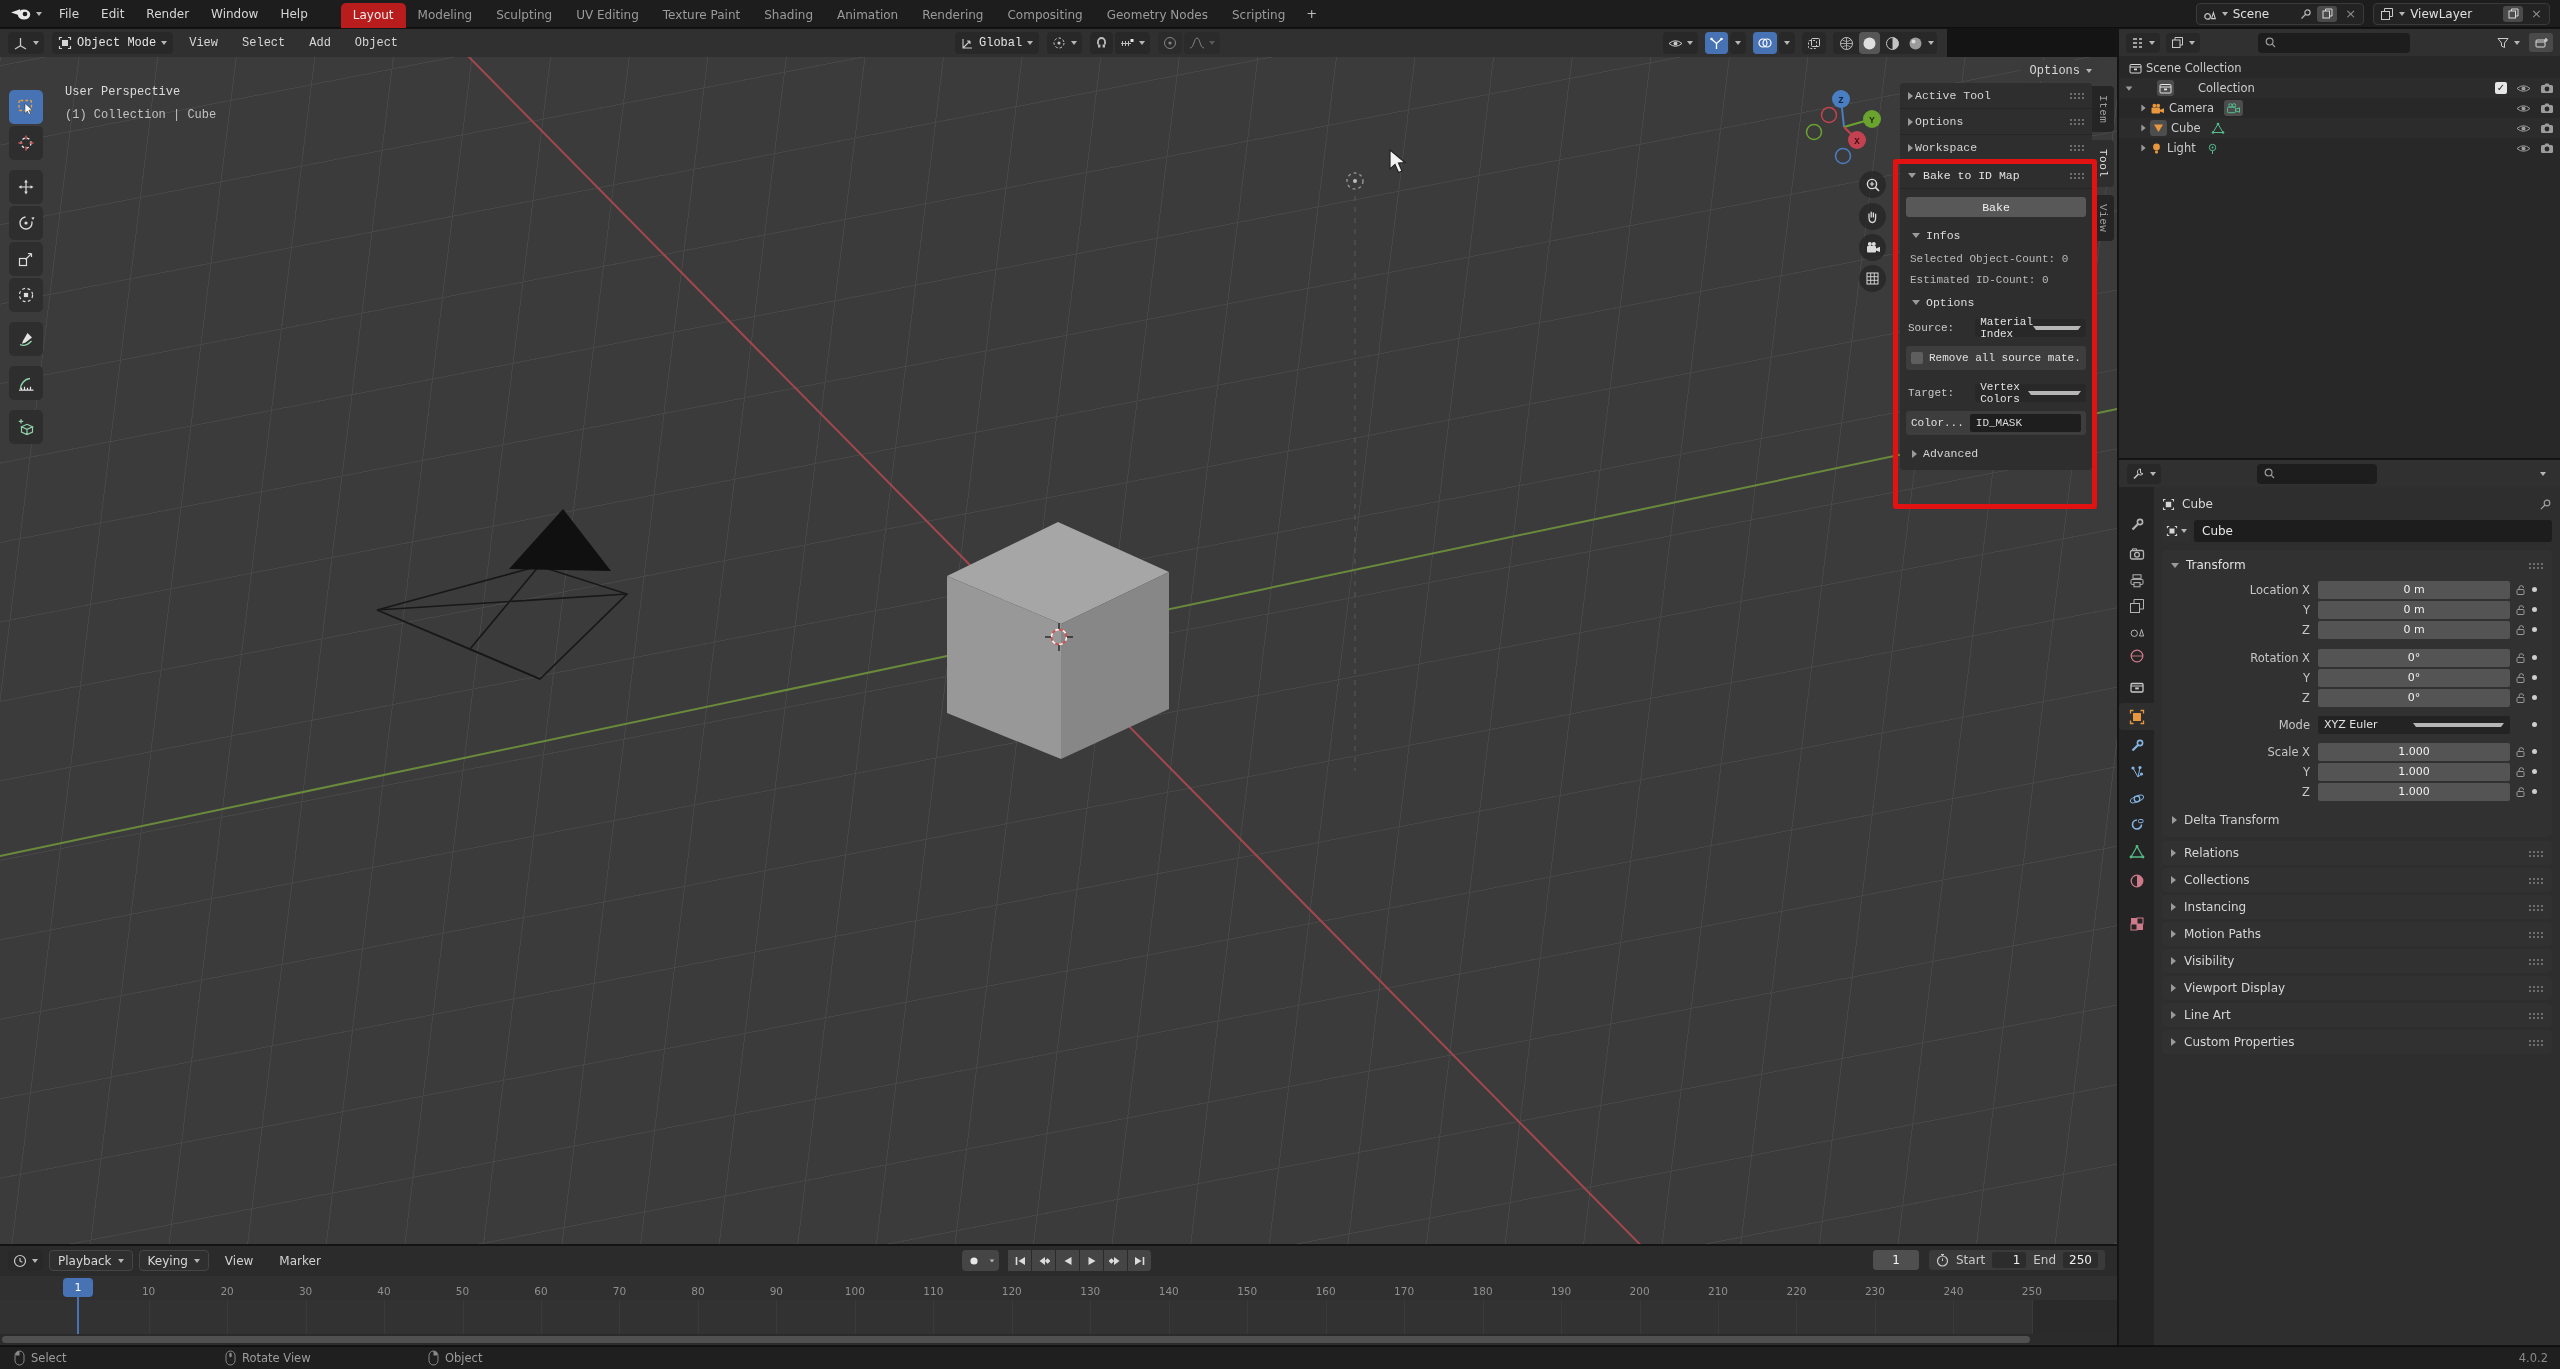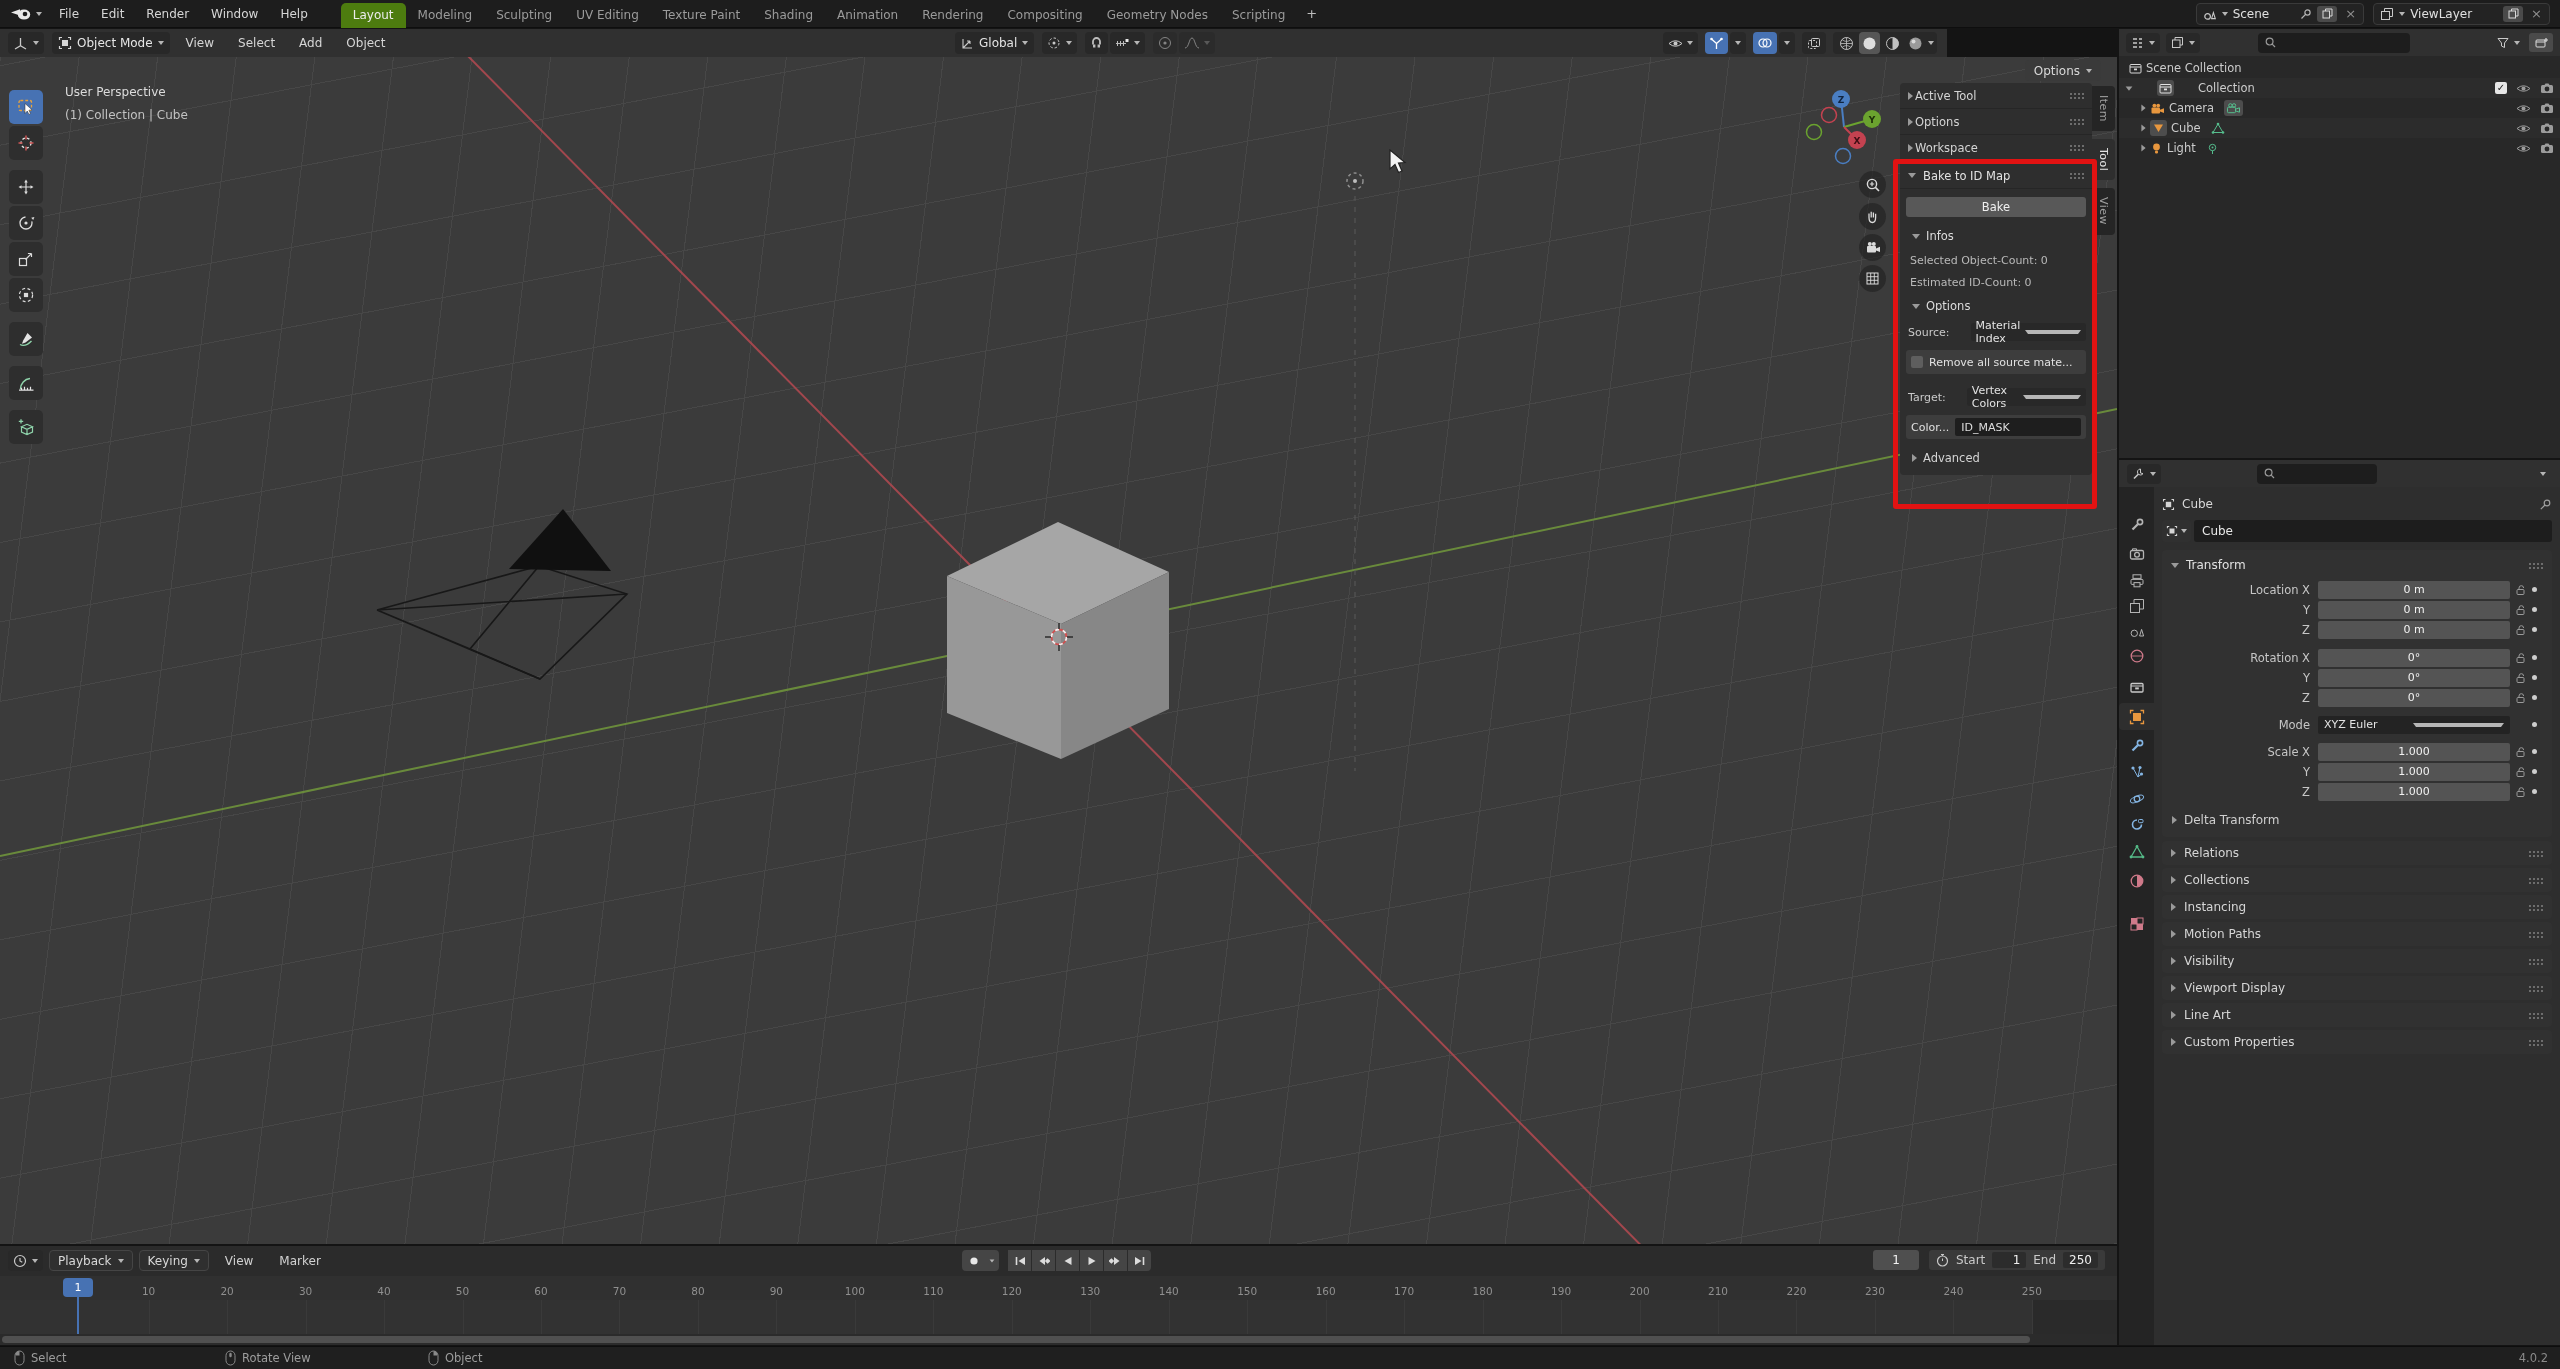--- a/index.html
+++ b/index.html
@@ -15,31 +15,31 @@
   .grip{width:15px;height:7px;background-image:radial-gradient(#787878 1px,transparent 1.3px);background-size:4px 4px;opacity:.85;flex:none;}
   .chip{display:flex;align-items:center;gap:5px;background:#282828;border-radius:4px;padding:0 6px;height:22px;}
   .dot{width:5px;height:5px;border-radius:50%;background:#cdcdcd;flex:none;}
   svg{display:block;flex:none;}
 
   
   #topbar{position:absolute;left:0;top:0;width:2560px;height:28px;background:#1d1d1d;display:flex;align-items:center;padding:0 10px;border-bottom:1px solid #0e0e0e;}
   .menu-item{color:#d6d6d6;padding:0 11px;cursor:default;}
   #ws-tabs{display:flex;align-items:flex-end;margin-left:22px;height:28px;}
   .ws-tab{color:#9b9b9b;padding:5px 12px 6px 12px;border-radius:5px 5px 0 0;white-space:nowrap;}
-  .ws-tab.active{background:#4d7c0f;color:#ececec;}
+  .ws-tab.active{background:#b91c1c;color:#ececec;}
   .ws-plus{color:#bdbdbd;padding:5px 9px;font-size:13px;}
   #topbar-right{margin-left:auto;display:flex;gap:9px;align-items:center;}
   .idblock{display:flex;align-items:center;background:#232323;border:1px solid #3a3a3a;border-radius:4px;height:22px;padding:0 4px 0 6px;gap:5px;}
   .idblock .name{color:#e0e0e0;padding-right:26px;}
   .minichip{background:#4a4a4a;border-radius:3px;width:20px;height:16px;display:flex;align-items:center;justify-content:center;}
   .xclose{color:#8f8f8f;font-size:13px;padding:0 3px;}
 
   
   #left-col{position:absolute;left:0;top:29px;width:2117px;height:1316px;}
-  #viewport{position:absolute;left:0;top:0;width:1947px;height:1215px;background:#ec4899;}
+  #viewport{position:absolute;left:0;top:0;width:1947px;height:1215px;background:#ec4899;font-family:Liberation Mono, monospace;}
   #timeline{position:absolute;left:0;top:1217px;width:2117px;height:99px;background:#2b2b2b;}
   #right-col{position:absolute;left:2119px;top:29px;width:441px;height:1316px;}
   #outliner{position:absolute;left:0;top:0;width:441px;height:429px;background:#282828;}
   #props{position:absolute;left:0;top:431px;width:441px;height:885px;background:#282828;overflow:hidden;}
 
   
   #vp-header{position:absolute;left:0;top:0;width:100%;height:28px;background:#303030;display:flex;align-items:center;gap:8px;padding:0 8px;z-index:30;}
   #vp-header .menu-item{padding:0 8px;}
   .hdr-group{display:flex;align-items:center;gap:2px;}
   .tglchip{display:flex;align-items:center;justify-content:center;background:#282828;border-radius:4px;height:22px;padding:0 5px;gap:4px;}

